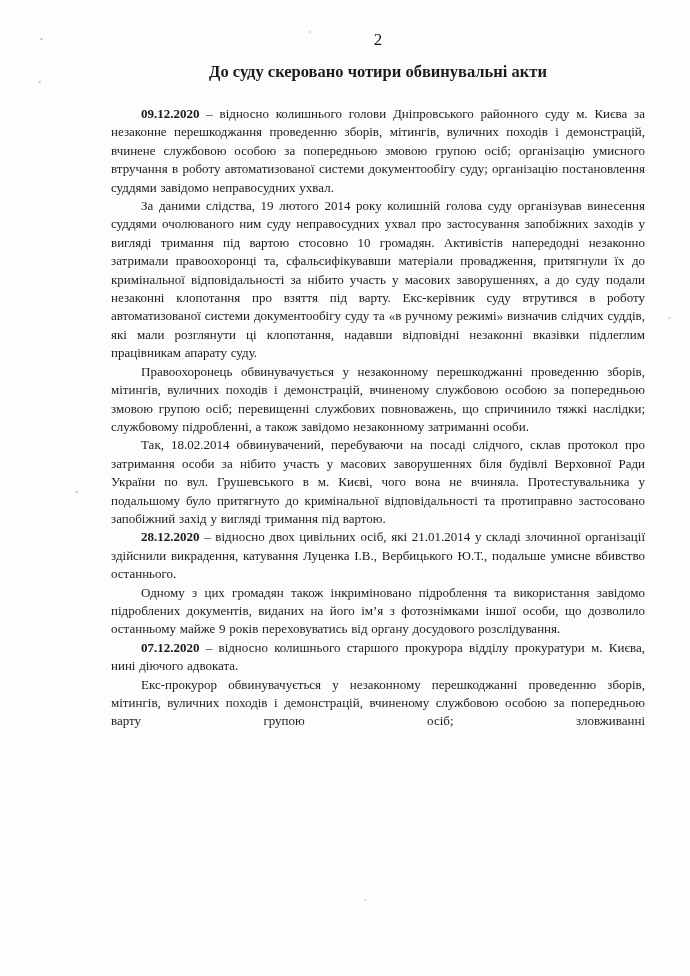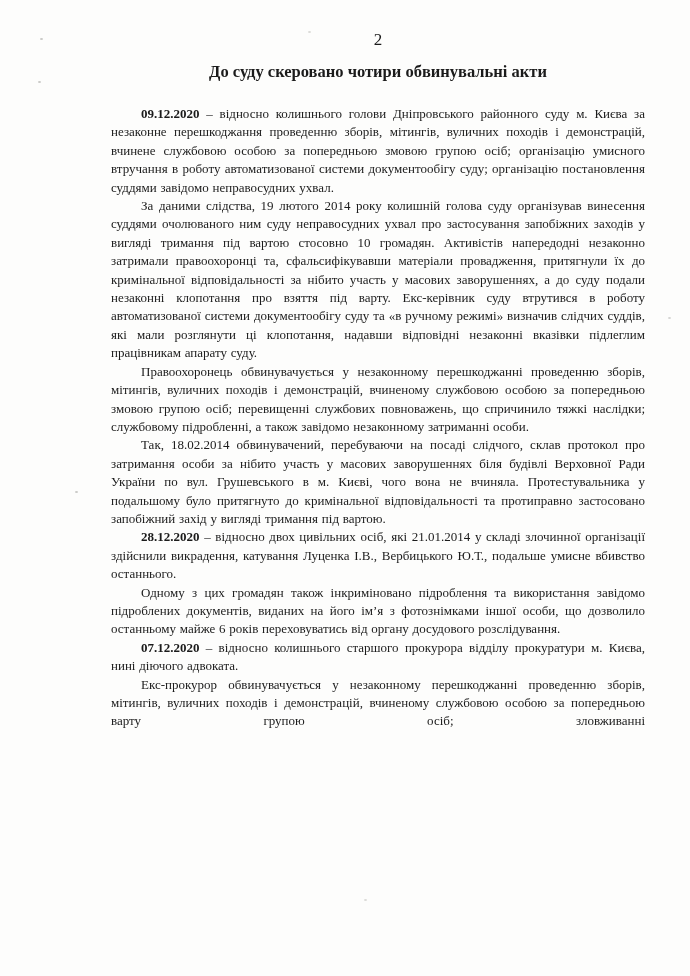--- a/index.html
+++ b/index.html
@@ -84,18 +84,18 @@
     <div class="page-number">2</div>
 
     <h1 class="doc-heading">До суду скеровано чотири обвинувальні акти</h1>
 
     <div class="doc-body">
         <p class="para"><strong>09.12.2020</strong> – відносно колишнього голови Дніпровського районного суду м. Києва за незаконне перешкоджання проведенню зборів, мітингів, вуличних походів і демонстрацій, вчинене службовою особою за попередньою змовою групою осіб; організацію умисного втручання в роботу автоматизованої системи документообігу суду; організацію постановлення суддями завідомо неправосудних ухвал.</p>
         <p class="para">За даними слідства, 19 лютого 2014 року колишній голова суду організував винесення суддями очолюваного ним суду неправосудних ухвал про застосування запобіжних заходів у вигляді тримання під вартою стосовно 10 громадян. Активістів напередодні незаконно затримали правоохоронці та, сфальсифікувавши матеріали провадження, притягнули їх до кримінальної відповідальності за нібито участь у масових заворушеннях, а до суду подали незаконні клопотання про взяття під варту. Екс-керівник суду втрутився в роботу автоматизованої системи документообігу суду та «в ручному режимі» визначив слідчих суддів, які мали розглянути ці клопотання, надавши відповідні незаконні вказівки підлеглим працівникам апарату суду.</p>
         <p class="para">Правоохоронець обвинувачується у незаконному перешкоджанні проведенню зборів, мітингів, вуличних походів і демонстрацій, вчиненому службовою особою за попередньою змовою групою осіб; перевищенні службових повноважень, що спричинило тяжкі наслідки; службовому підробленні, а також завідомо незаконному затриманні особи.</p>
         <p class="para">Так, 18.02.2014 обвинувачений, перебуваючи на посаді слідчого, склав протокол про затримання особи за нібито участь у масових заворушеннях біля будівлі Верховної Ради України по вул. Грушевського в м. Києві, чого вона не вчиняла. Протестувальника у подальшому було притягнуто до кримінальної відповідальності та протиправно застосовано запобіжний захід у вигляді тримання під вартою.</p>
         <p class="para"><strong>28.12.2020</strong> – відносно двох цивільних осіб, які 21.01.2014 у складі злочинної організації здійснили викрадення, катування Луценка І.В., Вербицького Ю.Т., подальше умисне вбивство останнього.</p>
-        <p class="para">Одному з цих громадян також інкриміновано підроблення та використання завідомо підроблених документів, виданих на його ім’я з фотознімками іншої особи, що дозволило останньому майже 6 років переховуватись від органу досудового розслідування.</p>
+        <p class="para">Одному з цих громадян також інкриміновано підроблення та використання завідомо підроблених документів, виданих на його ім’я з фотознімками іншої особи, що дозволило останньому майже 9 років переховуватись від органу досудового розслідування.</p>
         <p class="para"><strong>07.12.2020</strong> – відносно колишнього старшого прокурора відділу прокуратури м. Києва, нині діючого адвоката.</p>
         <p class="para continued">Екс-прокурор обвинувачується у незаконному перешкоджанні проведенню зборів, мітингів, вуличних походів і демонстрацій, вчиненому службовою особою за попередньою варту групою осіб; зловживанні</p>
       </div>
   </div>
 </div>
 
 </body></html>

